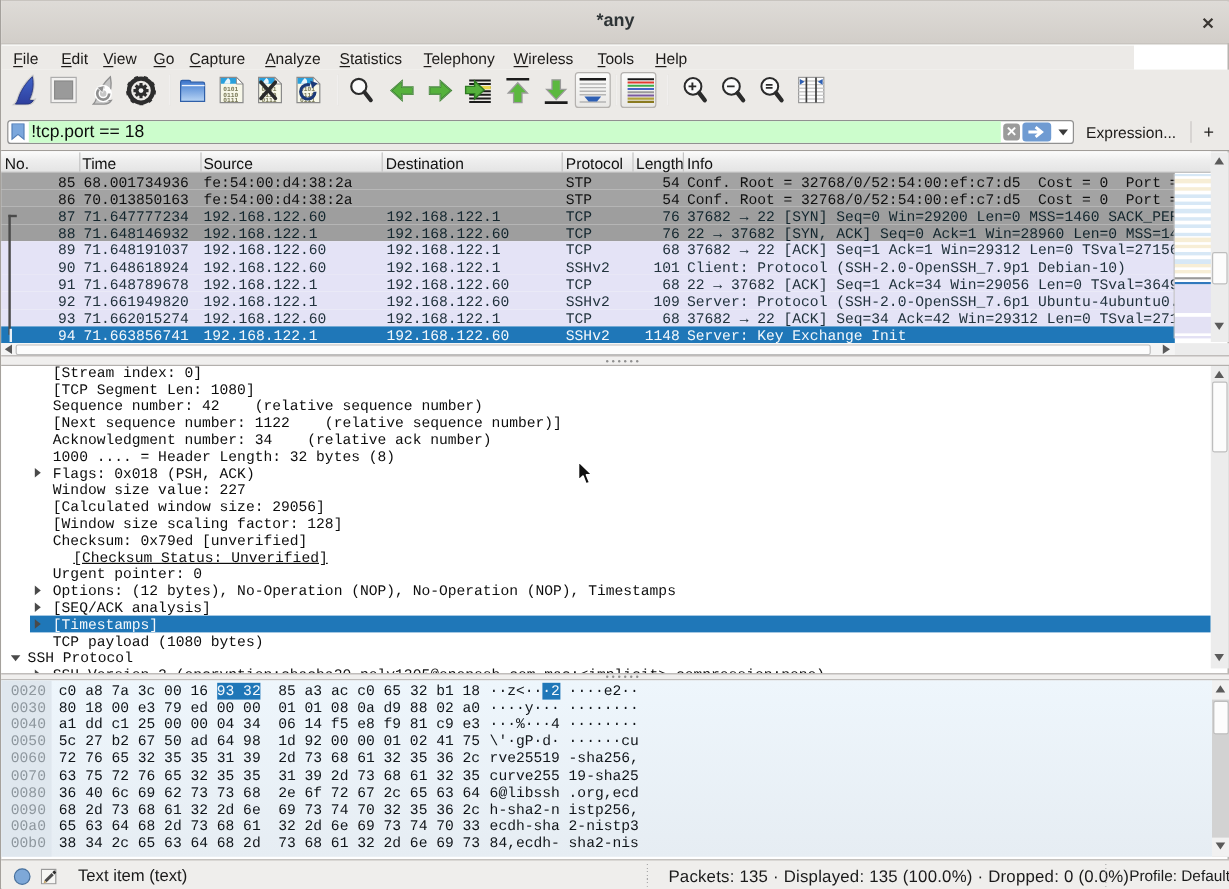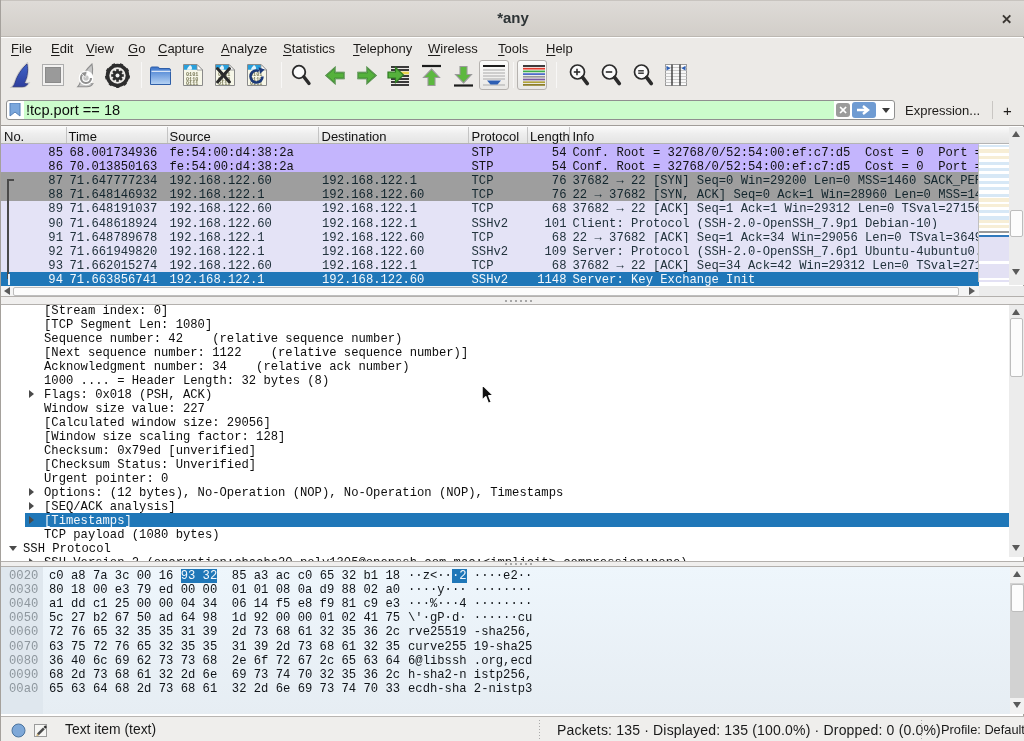--- a/index.html
+++ b/index.html
@@ -1,20 +1,20 @@
 <!DOCTYPE html>
 <html><head><meta charset="utf-8"><style>
 *{margin:0;padding:0;box-sizing:border-box}
 html,body{width:1024px;height:741px;overflow:hidden;font-family:"Liberation Sans",sans-serif}
 .abs{position:absolute}
 #win{position:absolute;left:0;top:0;width:1024px;height:741px;background:#fff;border-left:1px solid #a5a19c;border-right:1px solid #a5a19c;border-bottom:1px solid #a5a19c}
 #titlebar{left:0;top:0;width:1024px;height:37px;background:linear-gradient(#dedbd7,#d2cec9);border-bottom:1px solid #bcb8b2;border-top:1px solid #c8c4bf}
 #title{left:0;top:8px;width:1024px;text-align:center;font-size:15px;font-weight:bold;color:#2e3436}
 #closex{left:1000px;top:10px;font-size:13.5px;color:#3a3632;font-weight:bold}
-#menubar{left:0;top:38px;width:1024px;height:20px;background:#eceae7}
+#menubar{left:0;top:38px;width:944px;height:20px;background:#eceae7}
 .mi{top:3px;font-size:13px;color:#1d1b19}
 .mi u{text-decoration:underline;text-underline-offset:2px}
 #toolbar{left:0;top:58px;width:1024px;height:37px;background:#eceae7}
 #filterbar{left:0;top:95px;width:1024px;height:31px;background:#eceae7;border-bottom:1px solid #a19d99}
 #ffield{left:5px;top:5px;width:889px;height:20px;background:#fff;border:1px solid #909090;border-radius:3px}
 #fgreen{left:23px;top:6px;width:810px;height:18px;background:#ccfdcc}
 #ftext{left:25px;top:6.5px;font-size:14.6px;color:#0c0c0c}
 #fx{left:835px;top:8px;width:14px;height:14px;background:#9b9b9b;border-radius:3px;color:#fff;font-size:11px;text-align:center;line-height:14px;font-weight:bold}
 #fgo{left:851px;top:7px;width:24px;height:16px;background:#6f9bd2;border-radius:3px}
 #fcaret{left:881px;top:13px;width:0;height:0;border-left:4.5px solid transparent;border-right:4.5px solid transparent;border-top:5px solid #3a3a3a}
@@ -25,21 +25,21 @@
 #phdr{left:0;top:126px;width:1008px;height:18px;background:linear-gradient(#fcfcfc,#eeeeee 45%,#e4e4e4);border-bottom:1px solid #b4b4b4}
 .hc{top:2.5px;font-size:13px;color:#111}
 .hsep{top:1px;width:1px;height:16px;background:#c4c4c4}
 .m{font-family:"Liberation Mono",monospace;font-size:12.2px;white-space:pre}
 .prow{left:0;width:978px;height:14.2px}
 .prow>span{position:absolute;top:1.6px}
 .c0{left:0;width:62px;text-align:right}
 .c1{left:68.5px}.c2{left:168.5px}.c3{left:321px}.c4{left:470.5px}
 .c5{left:515px;width:50.5px;text-align:right}
 .c6{left:571.5px;width:406px;overflow:hidden}
-.rw{background:#c4b5fd;color:#111}
+.rw{background:#a3a3a3;color:#111}
 .rg{background:#9e9e9e;color:#13262e}
 .rl{background:#e4e3f6;color:#22333d}
 .rs{background:#1f77b8;color:#f4f8fb}
 #hscroll{left:0;top:286px;width:978px;height:10px;background:#fafafa}
 #splitter1{left:0;top:296px;width:1024px;height:9px;background:#f0efee;border-top:1px solid #b3b0ad;border-bottom:1px solid #b3b0ad}
 #minimap{left:977px;top:145px;width:31px;height:137px;border-left:1px solid #c0c0c0}
 
 #detail{left:0;top:305px;width:1008px;height:256px;background:#fff;overflow:hidden}
 .dl{left:0;width:1008px;height:14px;color:#0d0d0d}
 .dl .tx{position:absolute;top:1.5px}
@@ -374,21 +374,21 @@
       <div class="abs dl m" style="top:11.5px"><span class="tx" style="left:43px;">[TCP Segment Len: 1080]</span></div>
       <div class="abs dl m" style="top:25.5px"><span class="tx" style="left:43px;">Sequence number: 42    (relative sequence number)</span></div>
       <div class="abs dl m" style="top:39.5px"><span class="tx" style="left:43px;">[Next sequence number: 1122    (relative sequence number)]</span></div>
       <div class="abs dl m" style="top:53.5px"><span class="tx" style="left:43px;">Acknowledgment number: 34    (relative ack number)</span></div>
       <div class="abs dl m" style="top:67.5px"><span class="tx" style="left:43px;">1000 .... = Header Length: 32 bytes (8)</span></div>
       <div class="abs dl m" style="top:81.5px"><span class="tri trir" style="left:27.5px;top:3.5px"></span><span class="tx" style="left:43px;">Flags: 0x018 (PSH, ACK)</span></div>
       <div class="abs dl m" style="top:95.5px"><span class="tx" style="left:43px;">Window size value: 227</span></div>
       <div class="abs dl m" style="top:109.5px"><span class="tx" style="left:43px;">[Calculated window size: 29056]</span></div>
       <div class="abs dl m" style="top:123.5px"><span class="tx" style="left:43px;">[Window size scaling factor: 128]</span></div>
       <div class="abs dl m" style="top:137.5px"><span class="tx" style="left:43px;">Checksum: 0x79ed [unverified]</span></div>
-      <div class="abs dl m" style="top:151.5px"><span class="tx" style="left:43px;">[Checksum Status: Unverified]</span></div>
+      <div class="abs dl m" style="top:151.5px"><span class="tx" style="left:60px;text-decoration:underline;">[Checksum Status: Unverified]</span></div>
       <div class="abs dl m" style="top:165.5px"><span class="tx" style="left:43px;">Urgent pointer: 0</span></div>
       <div class="abs dl m" style="top:179.5px"><span class="tri trir" style="left:27.5px;top:3.5px"></span><span class="tx" style="left:43px;">Options: (12 bytes), No-Operation (NOP), No-Operation (NOP), Timestamps</span></div>
       <div class="abs dl m" style="top:207.5px"><span class="abs" style="left:24px;top:0;width:984px;height:14px;background:#1f77b8"></span><span class="tri trir" style="left:27.5px;top:3.5px"></span><span class="tx" style="left:43px;color:#f4f8fb">[Timestamps]</span></div>
       <div class="abs dl m" style="top:193.5px"><span class="tri trir" style="left:27.5px;top:3.5px"></span><span class="tx" style="left:43px;">[SEQ/ACK analysis]</span></div>
       <div class="abs dl m" style="top:221.5px"><span class="tx" style="left:43px;">TCP payload (1080 bytes)</span></div>
       <div class="abs dl m" style="top:235.5px"><span class="tri trid" style="left:8px;top:5px"></span><span class="tx" style="left:22px;">SSH Protocol</span></div>
       <div class="abs dl m" style="top:249.5px"><span class="tri trir" style="left:27.5px;top:3.5px"></span><span class="tx" style="left:43px;">SSH Version 2 (encryption:chacha20-poly1305@openssh.com mac:&lt;implicit&gt; compression:none)</span></div>
     </div>
 <div class="abs" style="left:1008px;top:305px;width:15px;height:252px;background:#ececec">
       <div class="thumb" style="left:0.5px;top:13px;width:13px;height:59px"></div>
@@ -402,20 +402,21 @@
       <div id="hexoff"></div>
       <div class="abs xr m" style="top:0.0px"><span class="xo">0020</span><span class="xb">c0 a8 7a 3c 00 16 <span class="hl">93 32</span>  85 a3 ac c0 65 32 b1 18</span><span class="xa">··z&lt;··<span class="hl">·2</span> ····e2··</span></div>
       <div class="abs xr m" style="top:14.2px"><span class="xo">0030</span><span class="xb">80 18 00 e3 79 ed 00 00  01 01 08 0a d9 88 02 a0</span><span class="xa">····y··· ········</span></div>
       <div class="abs xr m" style="top:28.3px"><span class="xo">0040</span><span class="xb">a1 dd c1 25 00 00 04 34  06 14 f5 e8 f9 81 c9 e3</span><span class="xa">···%···4 ········</span></div>
       <div class="abs xr m" style="top:42.5px"><span class="xo">0050</span><span class="xb">5c 27 b2 67 50 ad 64 98  1d 92 00 00 01 02 41 75</span><span class="xa">\'·gP·d· ······cu</span></div>
       <div class="abs xr m" style="top:56.6px"><span class="xo">0060</span><span class="xb">72 76 65 32 35 35 31 39  2d 73 68 61 32 35 36 2c</span><span class="xa">rve25519 -sha256,</span></div>
       <div class="abs xr m" style="top:70.8px"><span class="xo">0070</span><span class="xb">63 75 72 76 65 32 35 35  31 39 2d 73 68 61 32 35</span><span class="xa">curve255 19-sha25</span></div>
       <div class="abs xr m" style="top:84.9px"><span class="xo">0080</span><span class="xb">36 40 6c 69 62 73 73 68  2e 6f 72 67 2c 65 63 64</span><span class="xa">6@libssh .org,ecd</span></div>
       <div class="abs xr m" style="top:99.0px"><span class="xo">0090</span><span class="xb">68 2d 73 68 61 32 2d 6e  69 73 74 70 32 35 36 2c</span><span class="xa">h-sha2-n istp256,</span></div>
       <div class="abs xr m" style="top:113.2px"><span class="xo">00a0</span><span class="xb">65 63 64 68 2d 73 68 61  32 2d 6e 69 73 74 70 33</span><span class="xa">ecdh-sha 2-nistp3</span></div>
+      <div class="abs xr m" style="top:127.4px"><span class="xo">00b0</span><span class="xb">38 34 2c 65 63 64 68 2d  73 68 61 32 2d 6e 69 73</span><span class="xa">84,ecdh- sha2-nis</span></div>
     </div>
 <div class="abs" style="left:1009px;top:567px;width:15px;height:147px;background:#d2d2d2">
       <div class="abs" style="left:0;top:0;width:15px;height:16px;background:#f1f1f1"></div>
       <div class="abs" style="left:0;top:131px;width:15px;height:16px;background:#f1f1f1"></div>
       <div class="thumb" style="left:0.5px;top:17px;width:13px;height:28px"></div>
       <span class="arr arrup" style="left:3px;top:4px"></span>
       <span class="arr arrdn" style="left:3px;top:135px"></span>
     </div>
 <div class="abs" id="statusbar">
  <svg class="abs" style="left:10px;top:6px" width="15" height="15">

